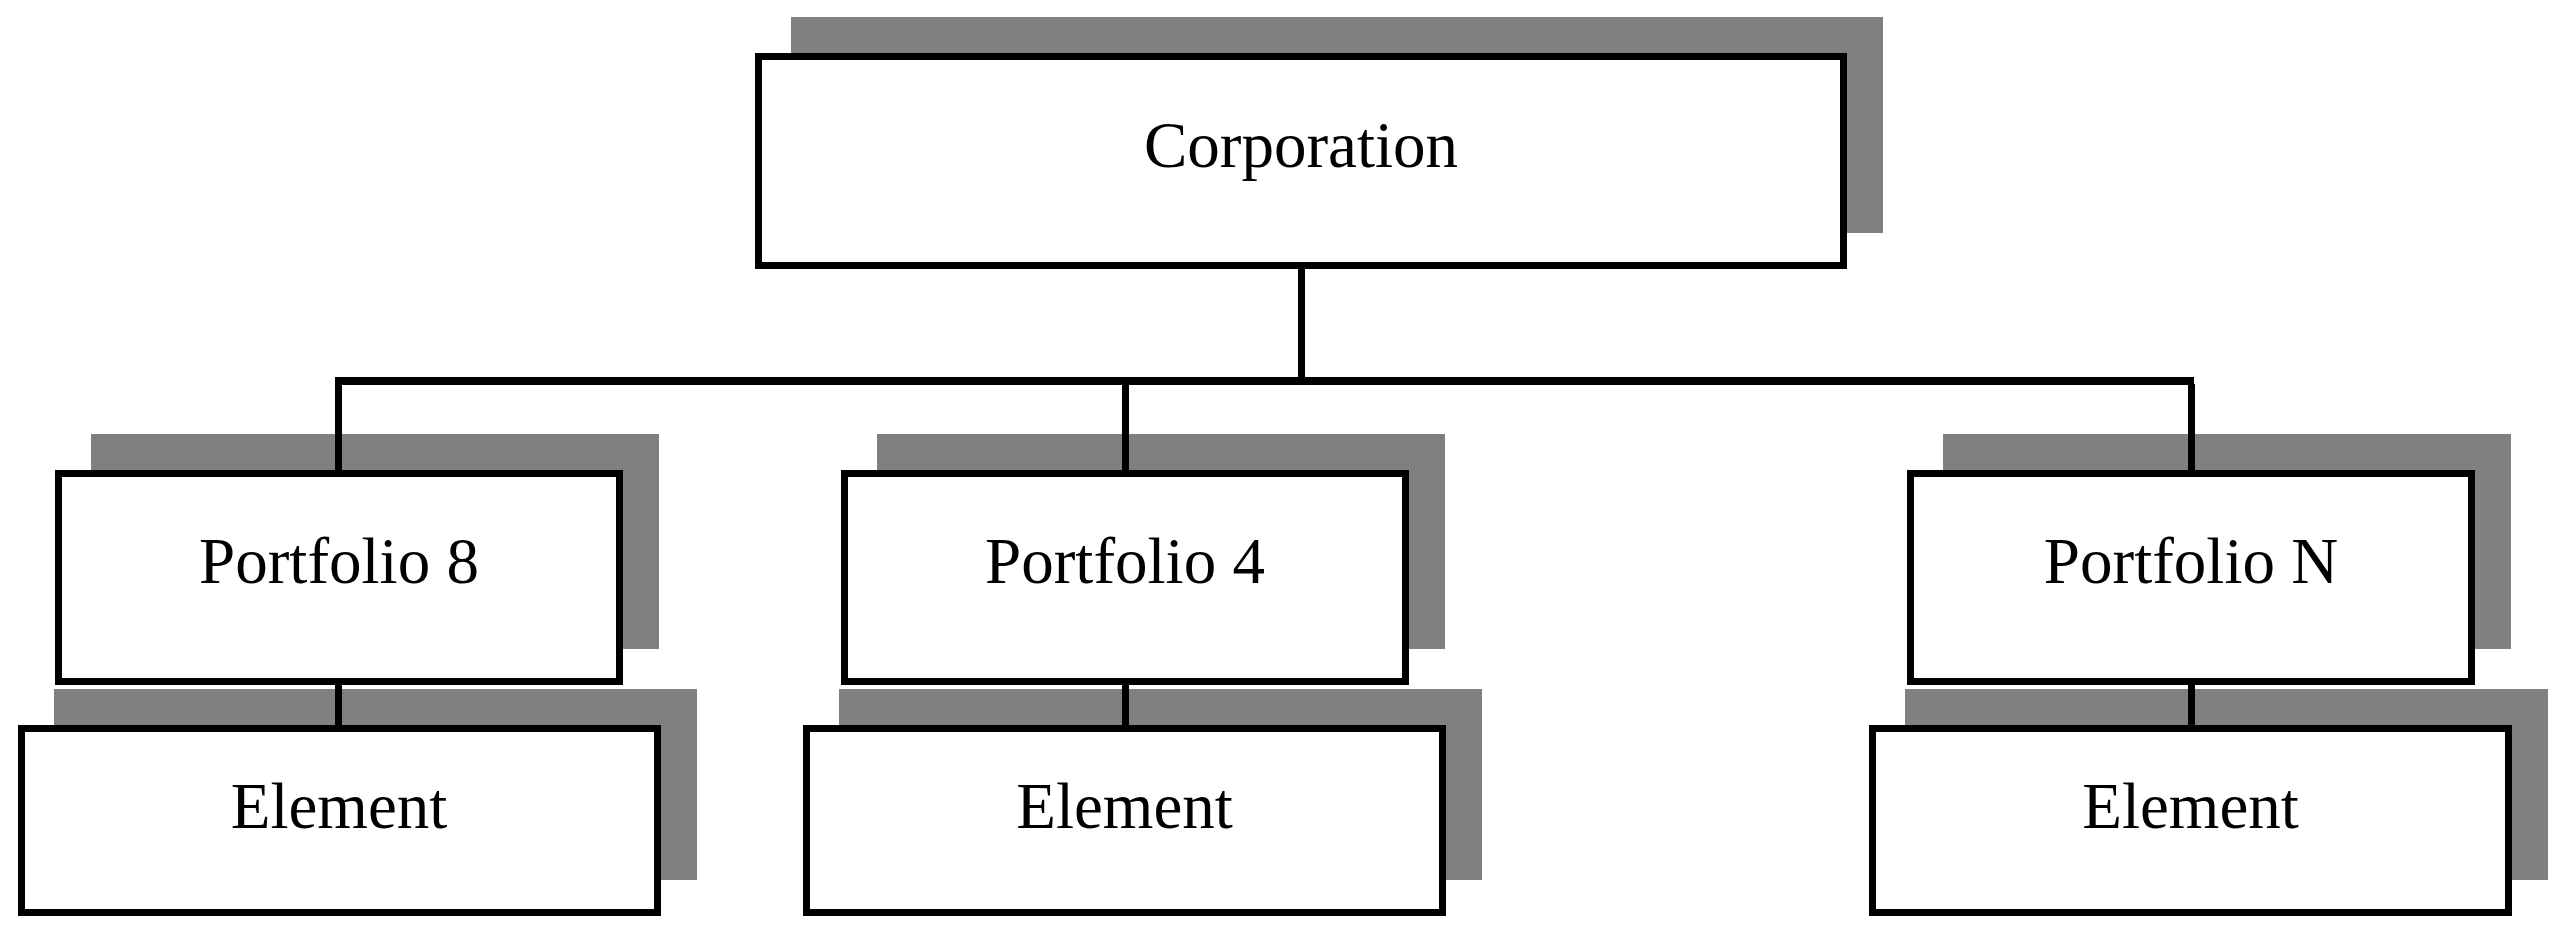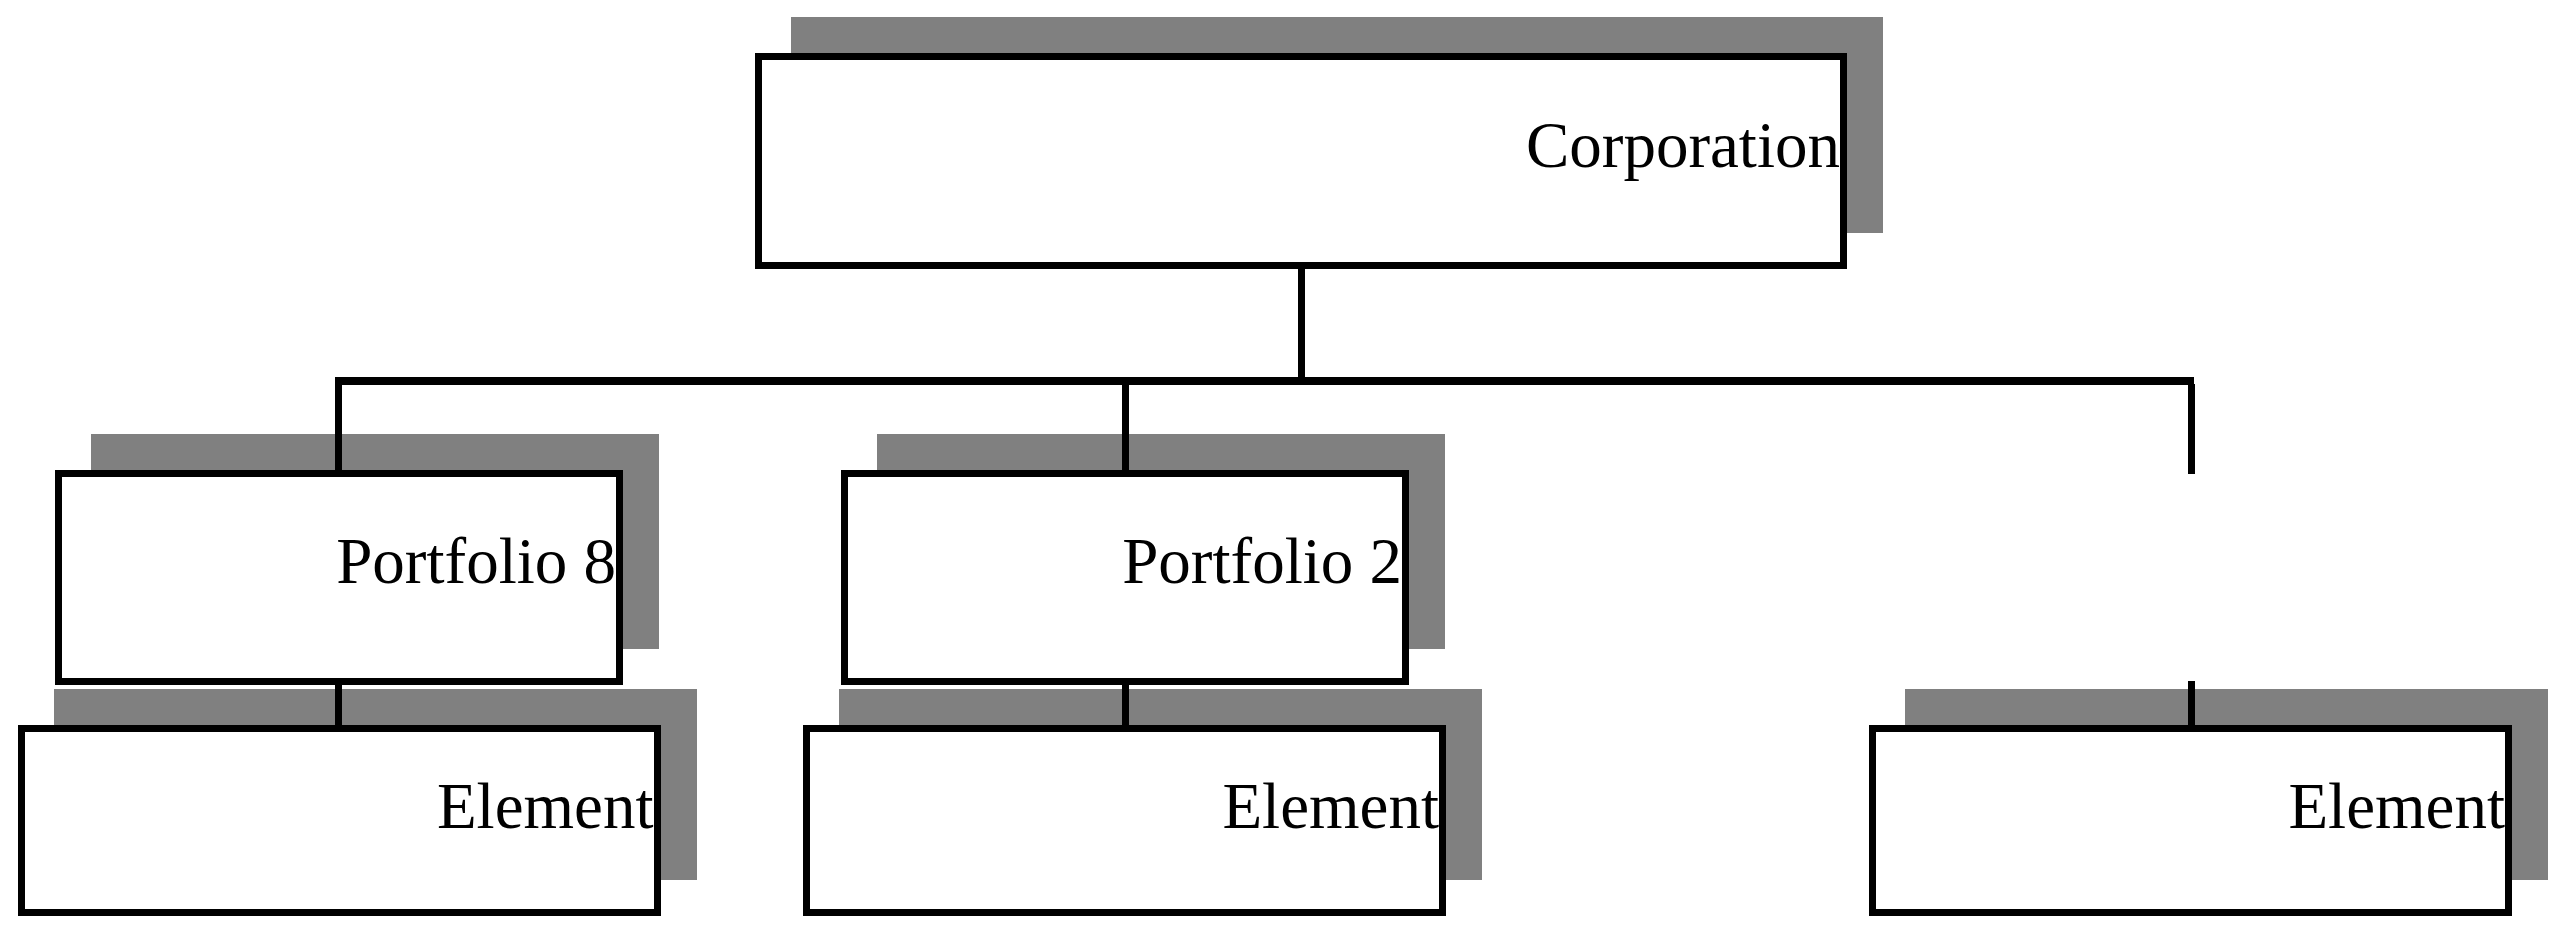--- a/index.html
+++ b/index.html
@@ -37,21 +37,21 @@
     border: 7.6px solid #000000;
     box-sizing: border-box;
     z-index: 3;
   }
   .label {
     position: absolute;
     left: 0;
     right: 0;
     top: 42%;
     transform: translateY(-50%);
-    text-align: right;
+    text-align: center;
     font-size: 65px;
     color: #000000;
     white-space: nowrap;
     line-height: 1;
   }
   .connector {
     position: absolute;
     background: #000000;
     z-index: 2;
   }
@@ -102,24 +102,30 @@
   <div class="node" id="portfolio-1">
     <div class="shadow"></div>
     <div class="box">
       <span class="label">Portfolio 8</span>
     </div>
   </div>
 
   <div class="node" id="portfolio-2">
     <div class="shadow"></div>
     <div class="box">
-      <span class="label">Portfolio 2</span>
+      <span class="label">Portfolio 4</span>
     </div>
   </div>
 
+  <div class="node" id="portfolio-n">
+    <div class="shadow"></div>
+    <div class="box">
+      <span class="label">Portfolio N</span>
+    </div>
+  </div>
 
   <div class="node" id="element-1">
     <div class="shadow"></div>
     <div class="box">
       <span class="label">Element</span>
     </div>
   </div>
 
   <div class="node" id="element-2">
     <div class="shadow"></div>

